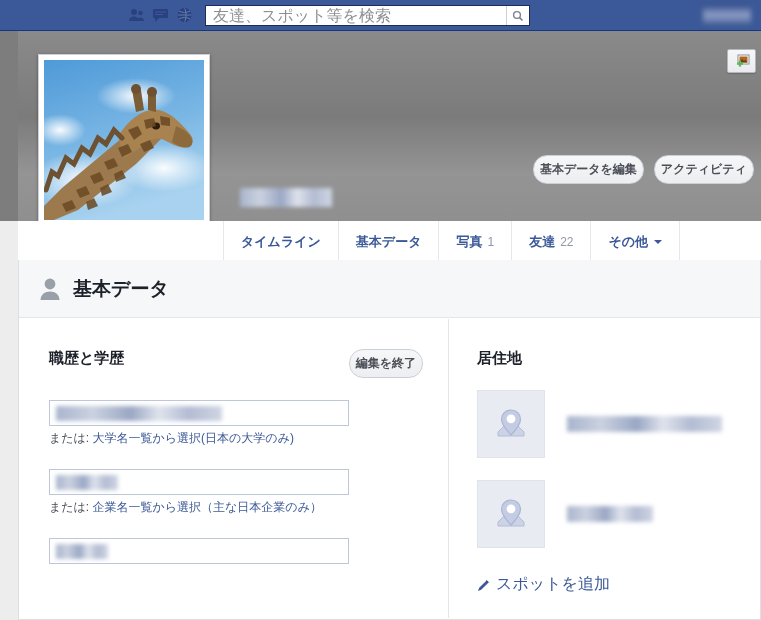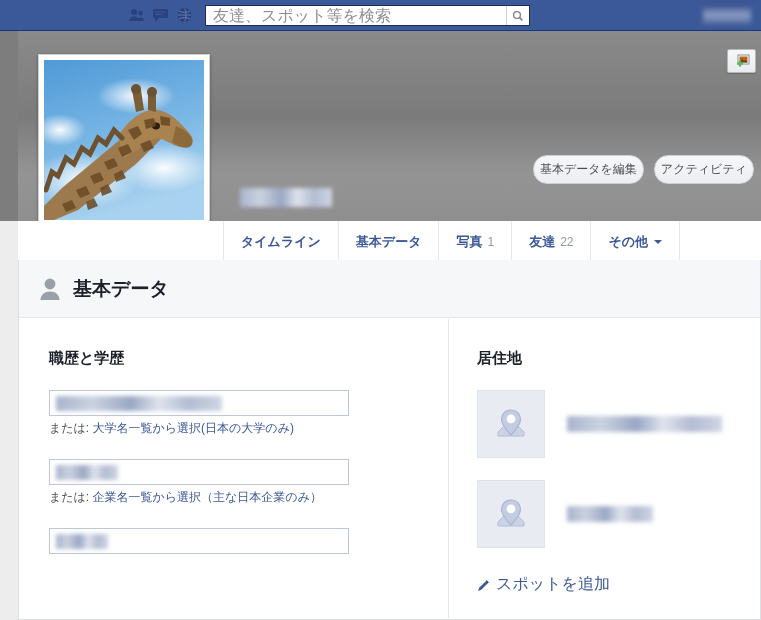--- a/index.html
+++ b/index.html
@@ -136,21 +136,21 @@
   .panel-cols { position:absolute; left:0; top:59px; width:741px; height:299px; display:flex; }
   .col-left { width:429px; box-sizing:border-box; padding:30px 25px 0 30px; position:relative; }
   .col-divider { width:1px; background:#e5e6e9; }
   .col-right { flex:1; box-sizing:border-box; padding:30px 4px 0 28px; position:relative; }
 
   .sec-head { display:flex; align-items:flex-start; justify-content:space-between; }
   .sec-title { font-size:15px; font-weight:bold; color:#1d2129; }
   .btn-grey {
     background:linear-gradient(180deg,#f6f7f8 0%, #eceef1 100%);
     border:1px solid #ccd0d5; border-radius:14px;
-    padding:5px 6px; font-size:12px; font-weight:normal; color:#4b4f56;
+    padding:5px 6px; font-size:12px; font-weight:bold; color:#4b4f56;
     white-space:nowrap;
   }
   .field-block { margin-top:22px; }
   .text-input {
     width:300px; height:26px; box-sizing:border-box;
     border:1px solid #bdc7d8; background:#ffffff;
     position:relative; overflow:hidden;
   }
   .input-blur { position:absolute; left:6px; top:5px; height:15px; }
   .field-note { font-size:12px; color:#4b4f56; margin-top:4px; line-height:17px; width:300px; }
@@ -327,20 +327,21 @@
             </svg>
         </span>
         <span class="panel-title">基本データ</span>
       </div>
 
       <div class="panel-cols">
 
         <div class="col-left">
           <div class="sec-head">
             <div class="sec-title">職歴と学歴</div>
+            <div class="btn-grey">編集を終了</div>
           </div>
 
           <div class="field-block">
             <div class="text-input">
               <div class="input-blur blur-chip" style="width:166px;"></div>
             </div>
             <div class="field-note">
               <span>または: </span><a href="#">大学名一覧から選択(日本の大学のみ)</a>
             </div>
           </div>

